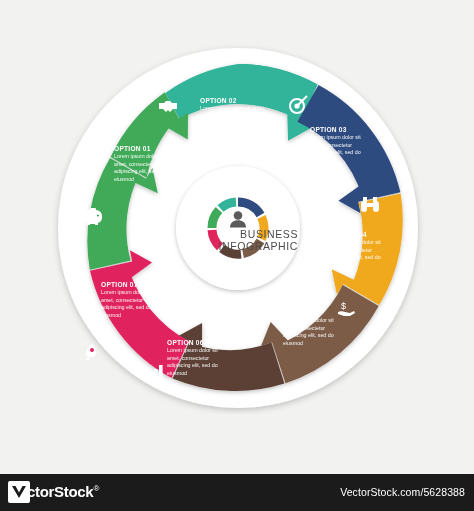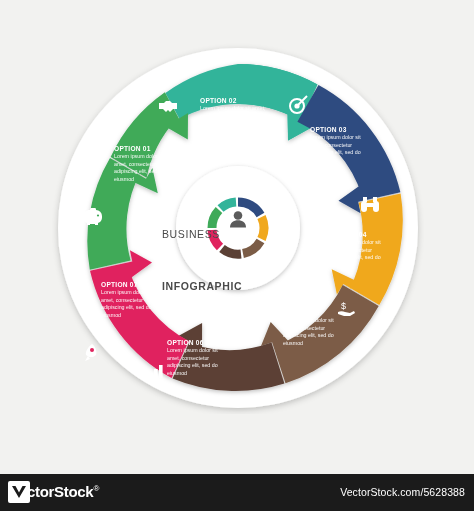--- a/index.html
+++ b/index.html
@@ -35,28 +35,28 @@
   }
 
   
   .wheel{
     position:absolute;left:52px;top:42px;width:372px;height:372px;
   }
   .wheel svg{display:block;}
 
   
   .center-label{
-    position:absolute;left:162px;top:228px;width:126px;text-align:left;
+    position:absolute;left:172px;top:228px;width:126px;text-align:right;
     line-height:1.15;
   }
   .center-label .l1{
     display:block;font-size:10.5px;letter-spacing:0.6px;color:#4a4a4a;font-weight:normal;
   }
   .center-label .l2{
-    display:block;font-size:10.5px;letter-spacing:0.6px;color:#4a4a4a;font-weight:bold;margin-top:40px;
+    display:block;font-size:10.5px;letter-spacing:0.6px;color:#4a4a4a;font-weight:normal;
   }
 
   
   .opt{position:absolute;width:74px;}
   .opt .ttl{font-size:6.6px;font-weight:bold;letter-spacing:0.25px;margin-bottom:1px;}
   .opt .txt{font-size:5.3px;line-height:1.42;color:#ffffff;opacity:.95;}
   .opt.dark .ttl{color:#ffffff;}
   .opt.dark .txt{color:#ffffff;}
 
   .ico{position:absolute;color:#ffffff;}

